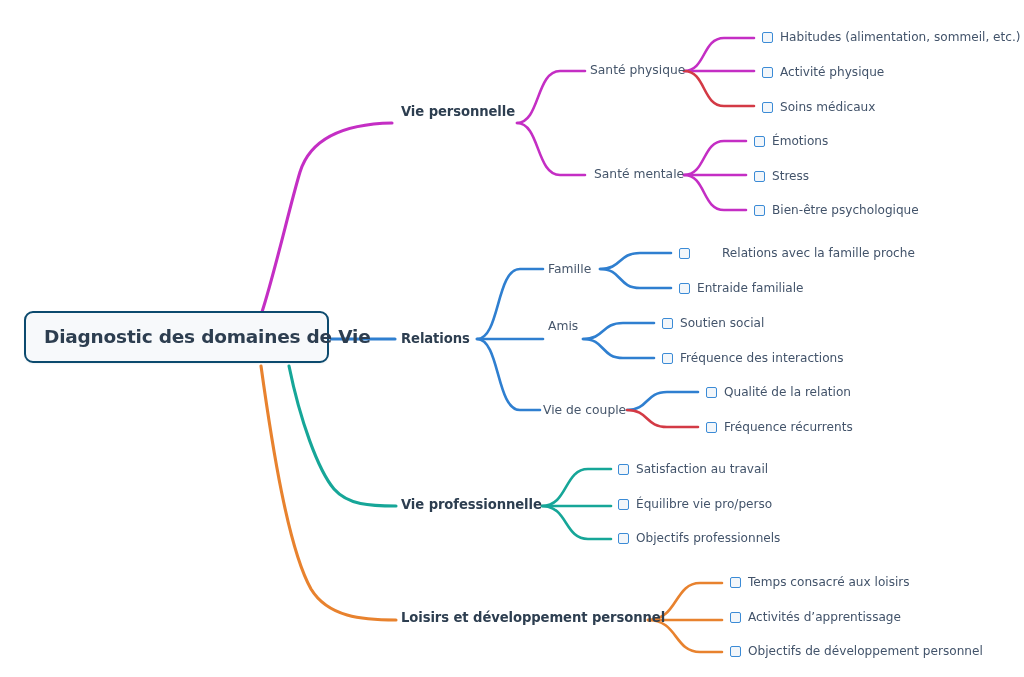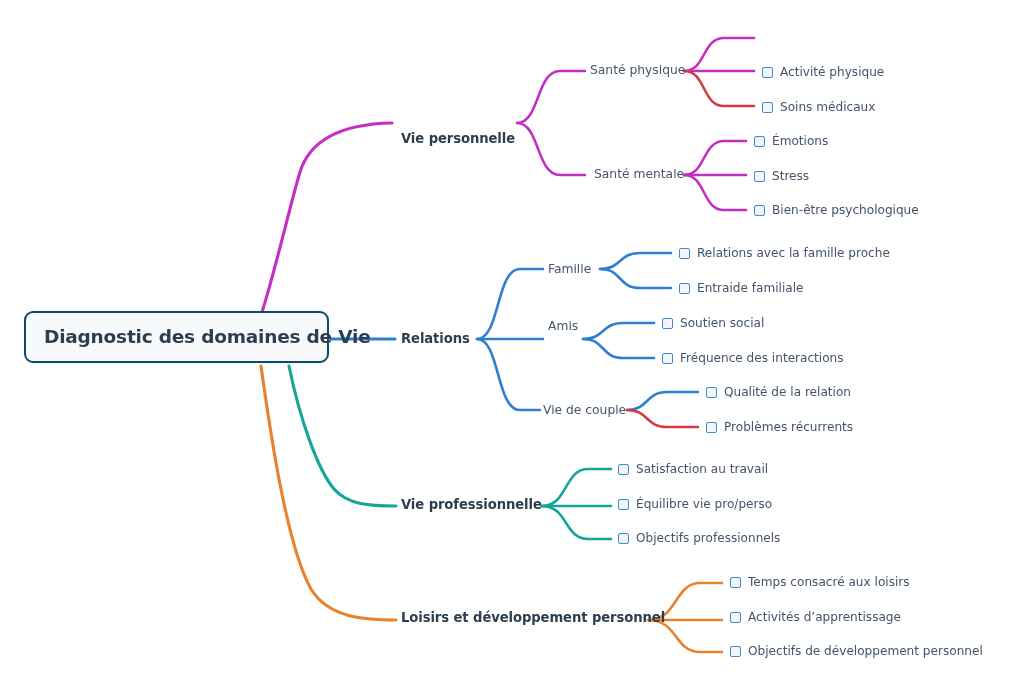--- a/index.html
+++ b/index.html
@@ -139,27 +139,31 @@
 
     <path d="M 648,620 C 678,620 674,583 700,583 L 722,583" fill="none" stroke="#e8822e" stroke-width="2.6" stroke-linecap="round"></path>
     <path d="M 648,620 L 722,620" fill="none" stroke="#e8822e" stroke-width="2.6" stroke-linecap="round"></path>
     <path d="M 648,620 C 678,620 674,652 700,652 L 722,652" fill="none" stroke="#e8822e" stroke-width="2.6" stroke-linecap="round"></path>
   </svg>
 
   <div class="node root-node" style="left:24px; top:311px; width:305px; height:52px;">
     <span class="root-label">Diagnostic des domaines de Vie</span>
   </div>
 
-  <div class="node branch-node" style="left:401px; top:128px;">
+  <div class="node branch-node" style="left:401px; top:101px;">
     <span class="branch-label">Vie personnelle</span>
   </div>
 
   <div class="node sub-node" style="left:590px; top:60px;">
     <span class="sub-label">Santé physique</span>
   </div>
+  <div class="node leaf-node" style="left:762px; top:27px;">
+    <span class="leaf-checkbox"></span>
+    <span class="leaf-label">Habitudes (alimentation, sommeil, etc.)</span>
+  </div>
   <div class="node leaf-node" style="left:762px; top:62px;">
     <span class="leaf-checkbox"></span>
     <span class="leaf-label">Activité physique</span>
   </div>
   <div class="node leaf-node" style="left:762px; top:97px;">
     <span class="leaf-checkbox"></span>
     <span class="leaf-label">Soins médicaux</span>
   </div>
 
   <div class="node sub-node" style="left:594px; top:164px;">
@@ -178,21 +182,21 @@
     <span class="leaf-label">Bien-être psychologique</span>
   </div>
 
   <div class="node branch-node" style="left:401px; top:328px;">
     <span class="branch-label">Relations</span>
   </div>
 
   <div class="node sub-node" style="left:548px; top:259px;">
     <span class="sub-label">Famille</span>
   </div>
-  <div class="node leaf-node" style="left:679px; top:243px;">
+  <div class="node leaf-node" style="left:679px; top:243px;gap:25px;">
     <span class="leaf-checkbox"></span>
     <span class="leaf-label">Relations avec la famille proche</span>
   </div>
   <div class="node leaf-node" style="left:679px; top:278px;">
     <span class="leaf-checkbox"></span>
     <span class="leaf-label">Entraide familiale</span>
   </div>
 
   <div class="node sub-node" style="left:548px; top:316px;">
     <span class="sub-label">Amis</span>
@@ -208,21 +212,21 @@
 
   <div class="node sub-node" style="left:543px; top:400px;">
     <span class="sub-label">Vie de couple</span>
   </div>
   <div class="node leaf-node" style="left:706px; top:382px;">
     <span class="leaf-checkbox"></span>
     <span class="leaf-label">Qualité de la relation</span>
   </div>
   <div class="node leaf-node" style="left:706px; top:417px;">
     <span class="leaf-checkbox"></span>
-    <span class="leaf-label">Problèmes récurrents</span>
+    <span class="leaf-label">Fréquence récurrents</span>
   </div>
 
   <div class="node leaf-node" style="left:618px; top:459px;">
     <span class="leaf-checkbox"></span>
     <span class="leaf-label">Satisfaction au travail</span>
   </div>
   <div class="node branch-node" style="left:401px; top:494px;">
     <span class="branch-label">Vie professionnelle</span>
   </div>
   <div class="node leaf-node" style="left:618px; top:494px;">

